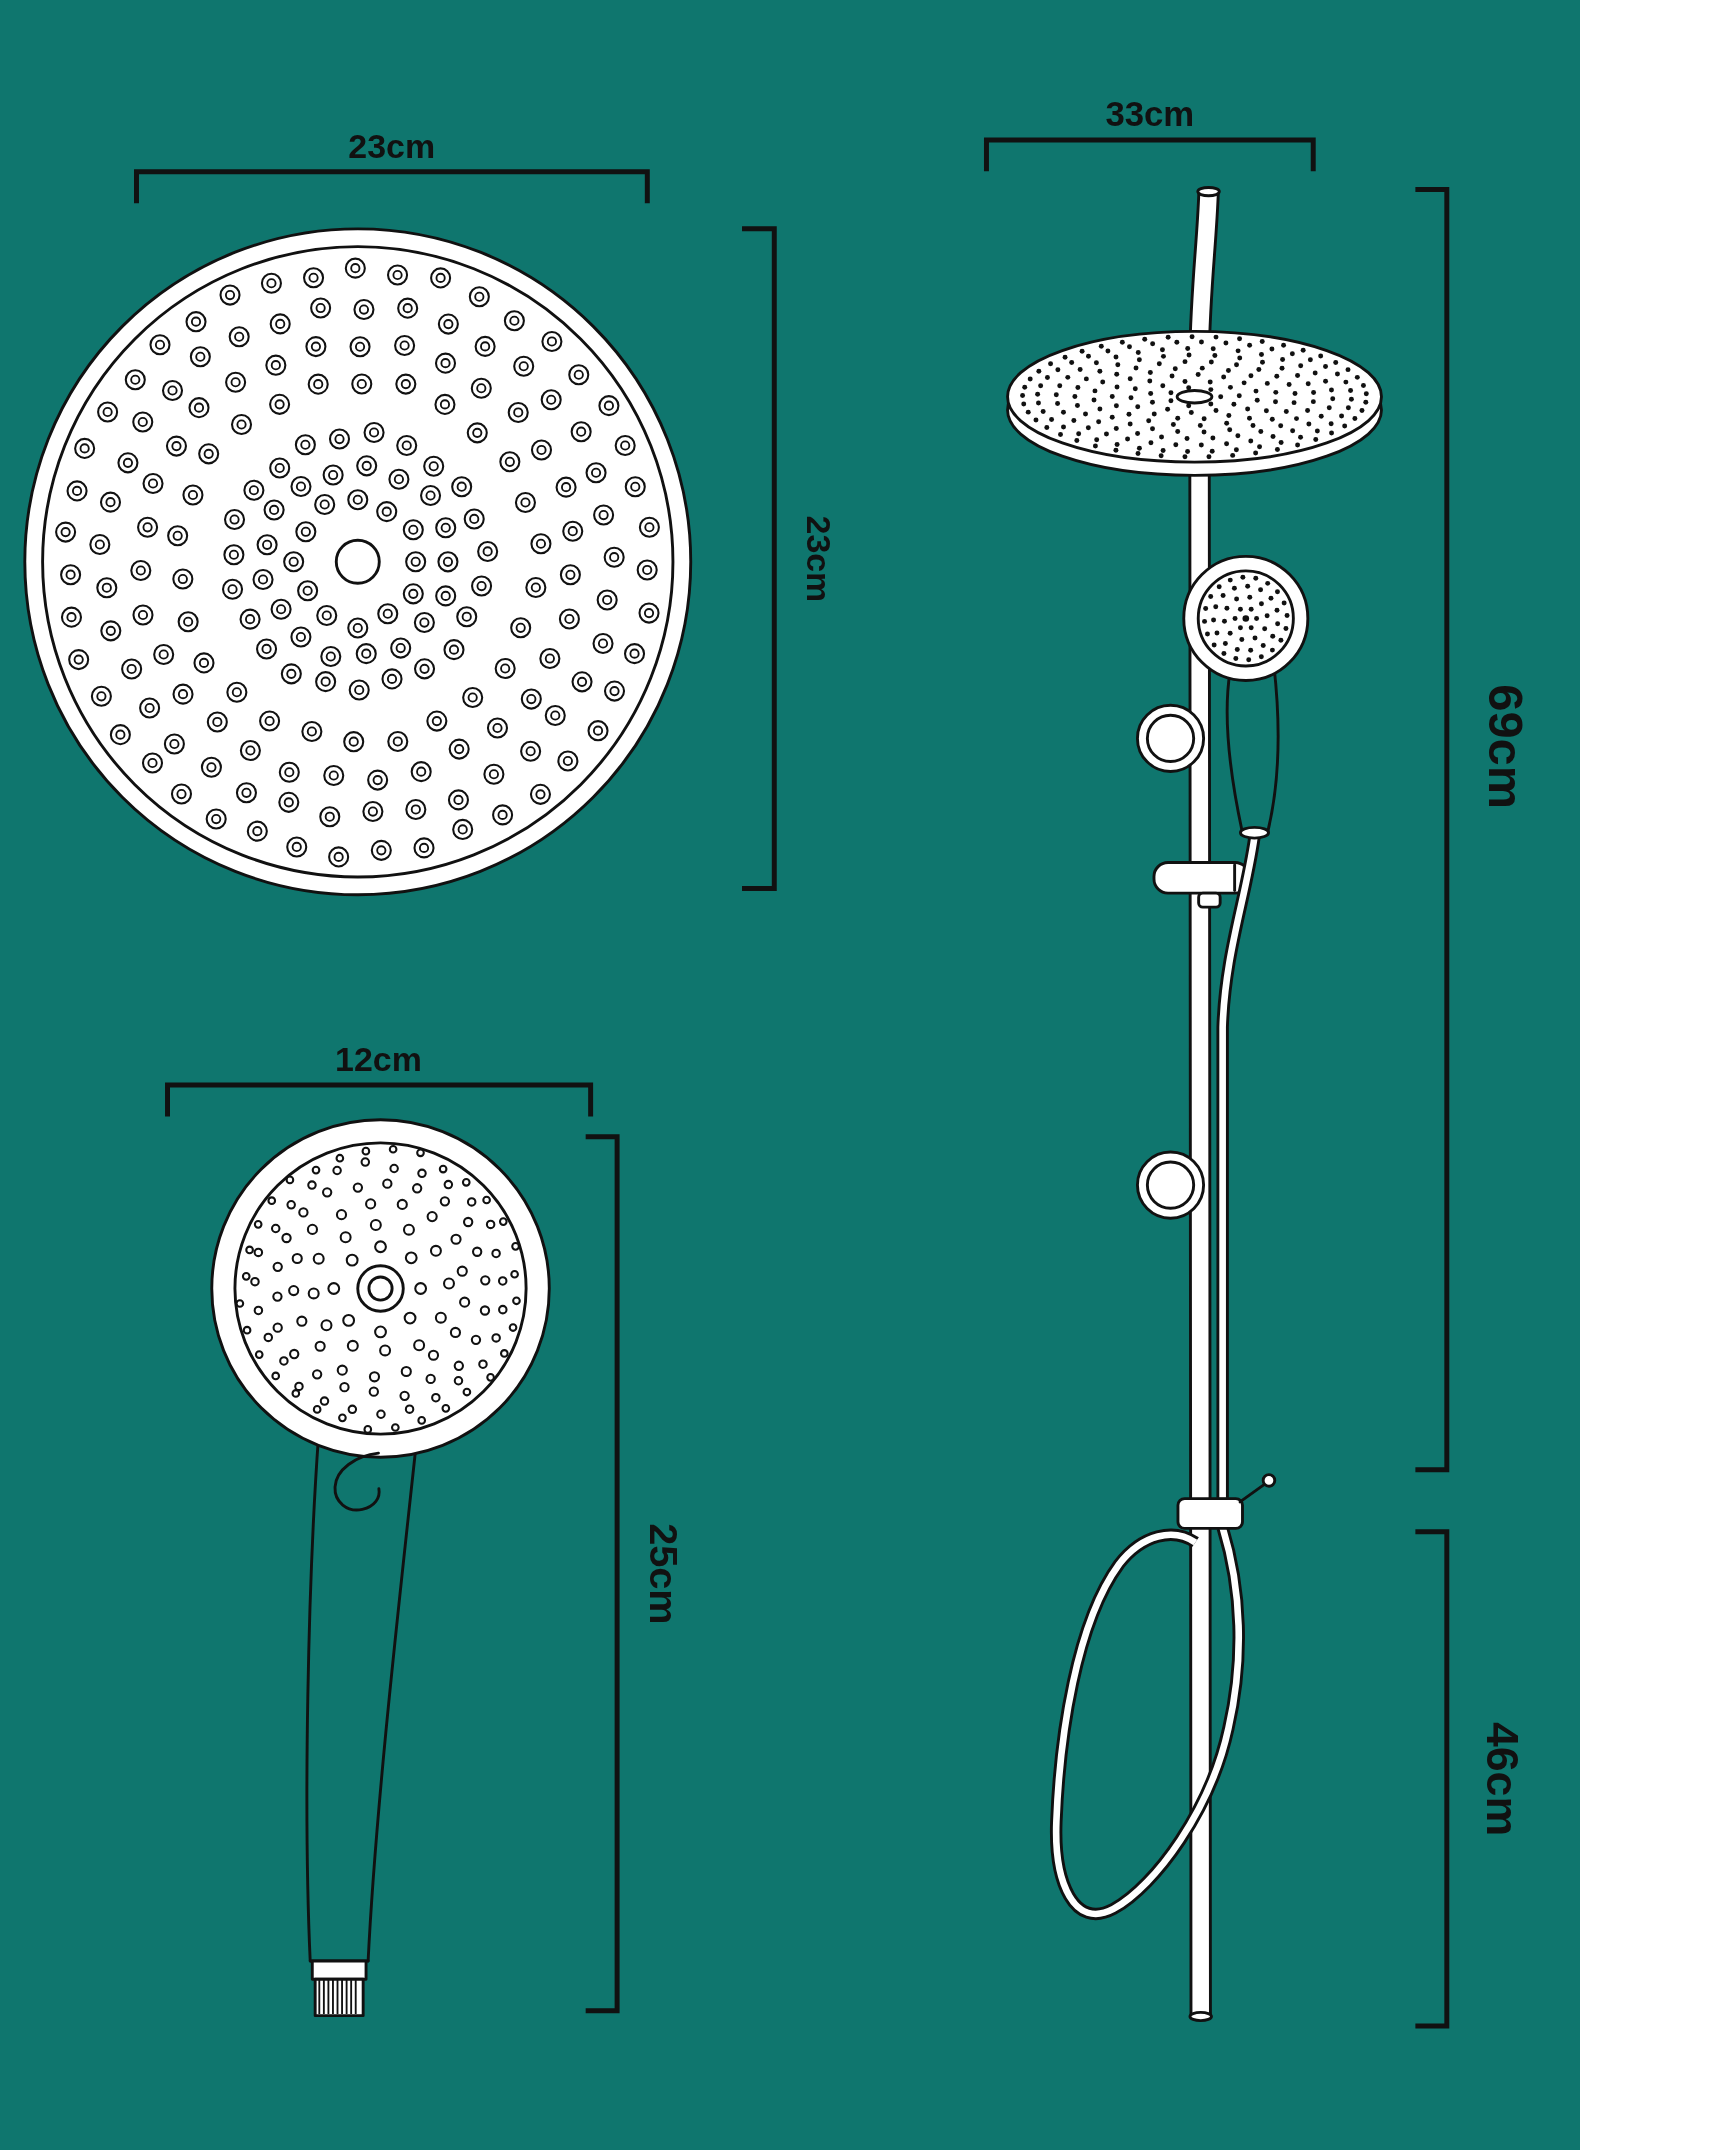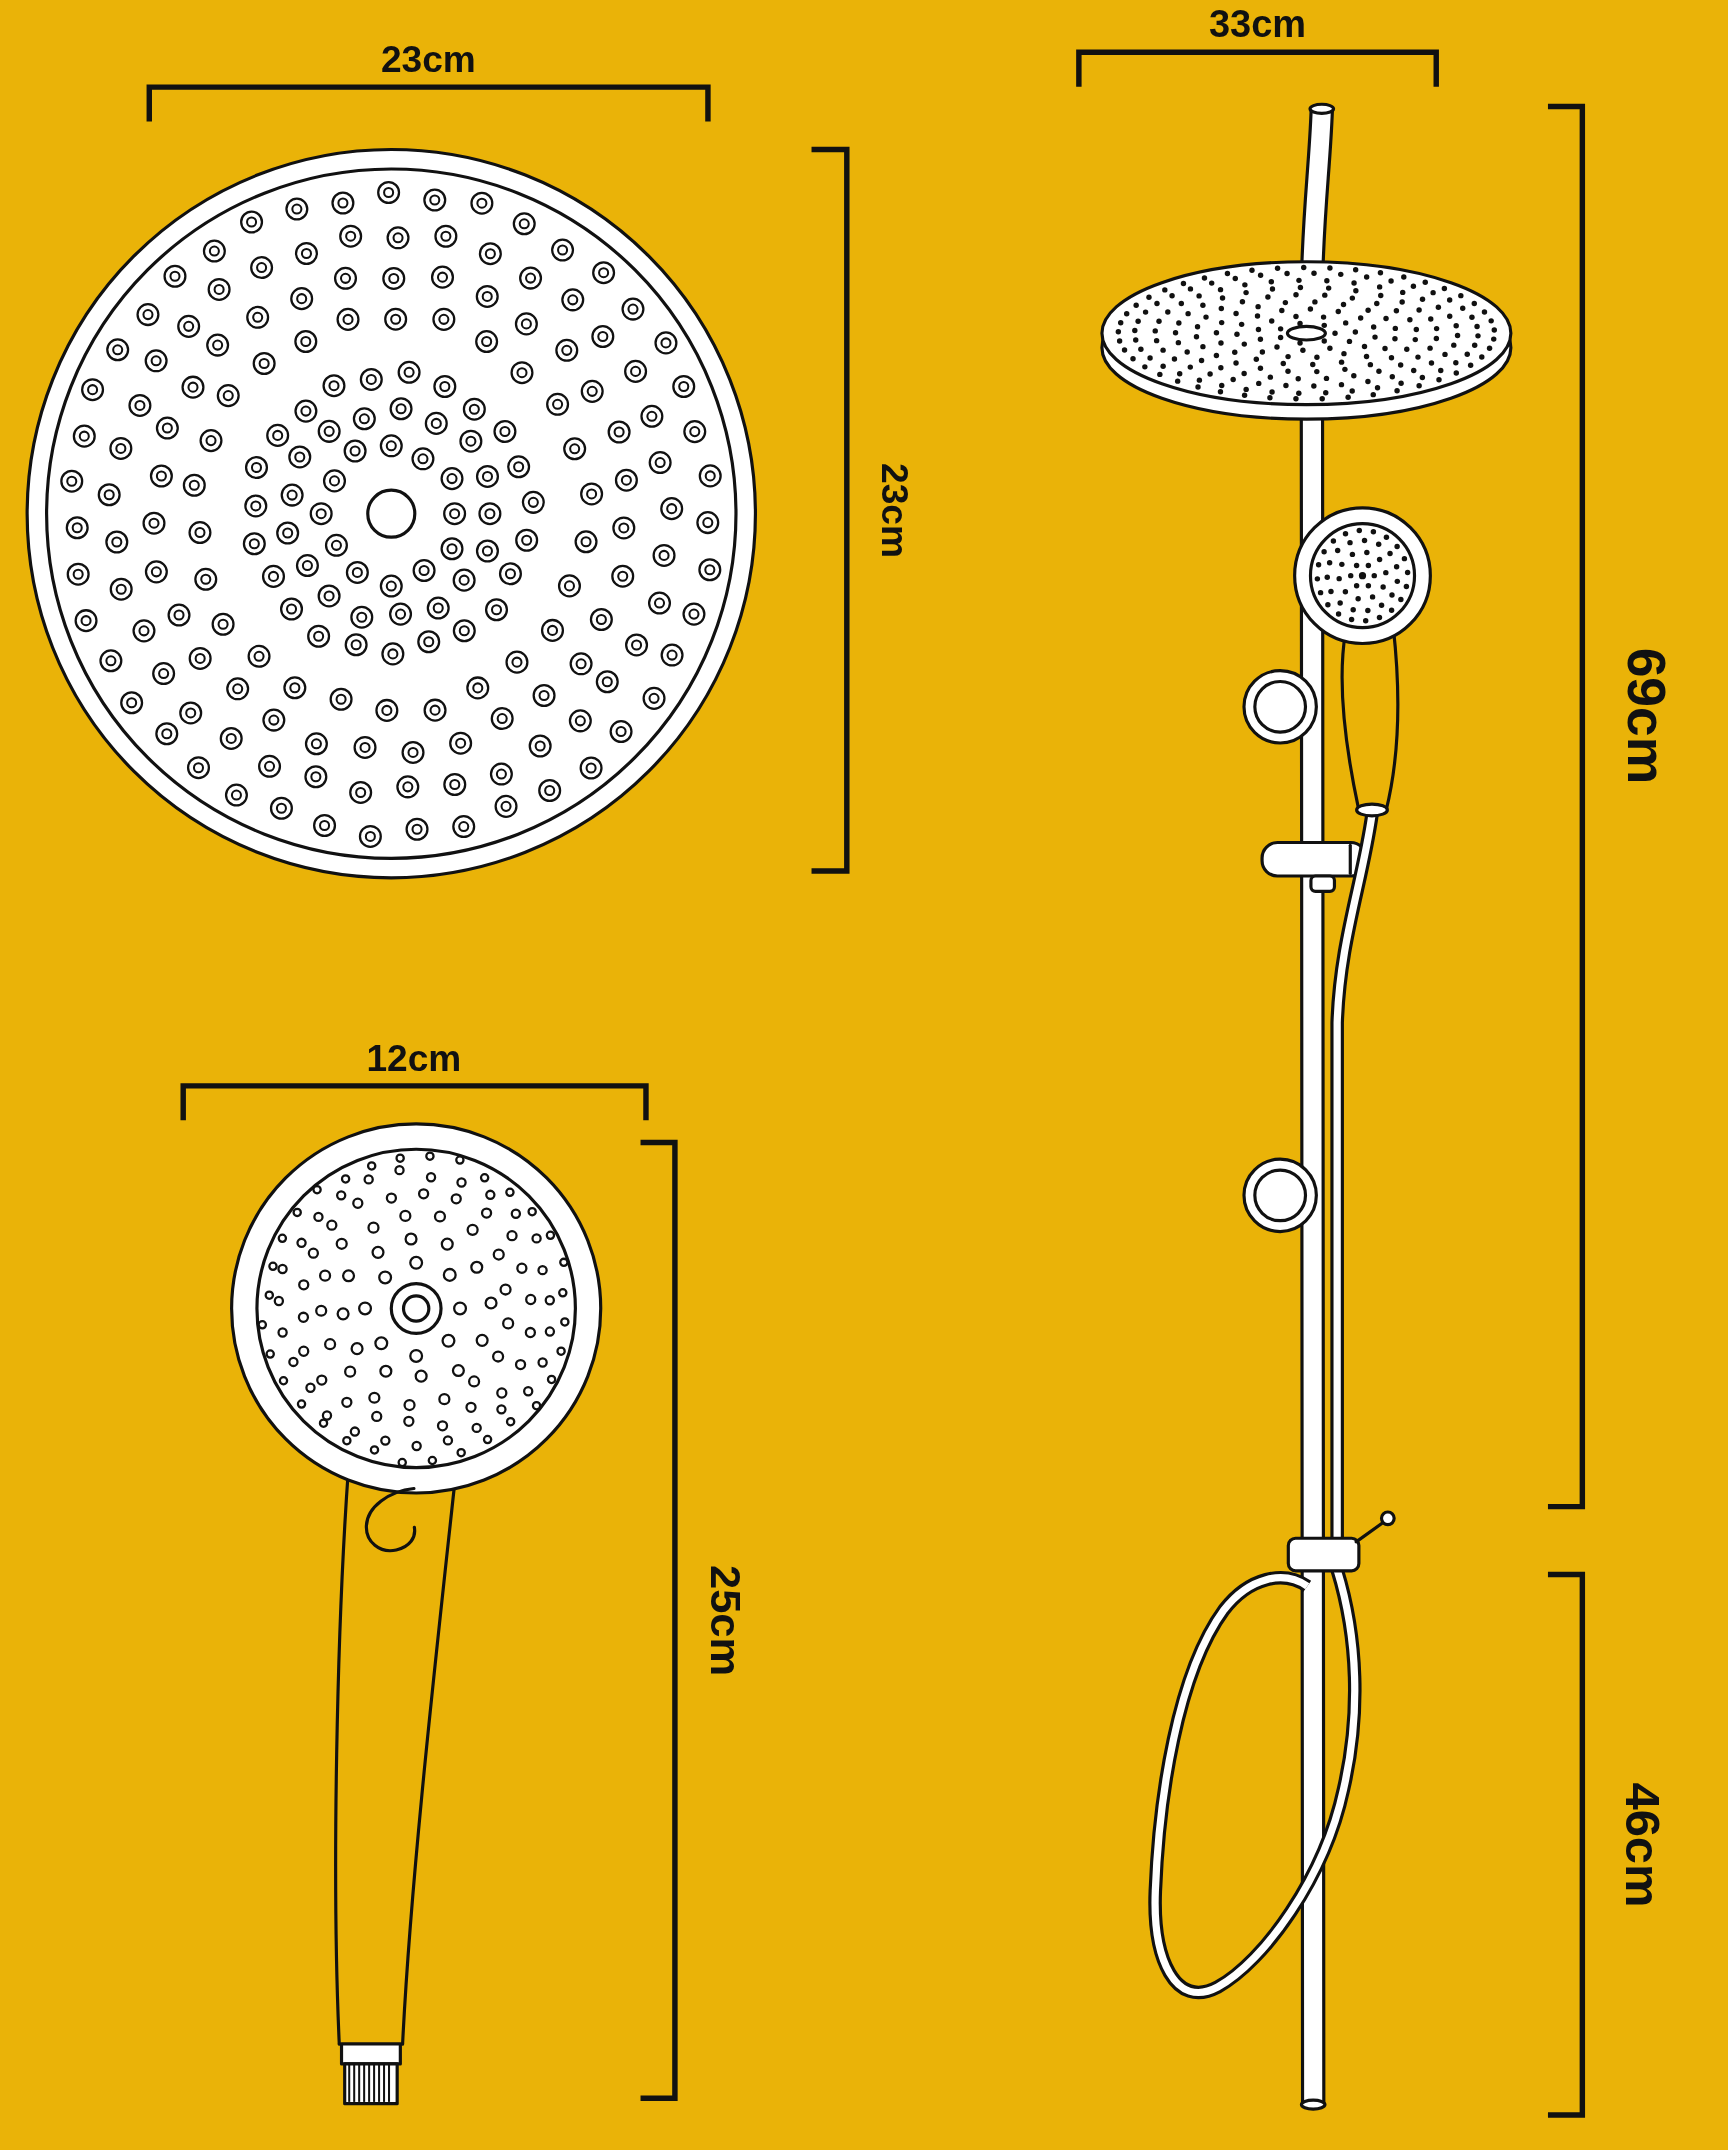--- a/index.html
+++ b/index.html
@@ -1,17 +1,17 @@
 <!DOCTYPE html>
 <html style="font-size:7.2px"><head>
 <meta charset="utf-8">
 <title>Diagram</title>
 <style>
   html,body{margin:0;padding:0;background:#ffffff;}
-  .wrap{position:relative;width:1728px;height:2151px;background:#eab308;overflow:hidden;}
+  .wrap{position:relative;width:1580px;height:2151px;background:#0f766e;overflow:hidden;}
   svg{display:block;width:100%;height:100%;}
   .ln{fill:none;stroke:#111111;stroke-width:7;stroke-linecap:round;stroke-linejoin:round;}
   .fillw{fill:#ffffff;stroke:#111111;stroke-width:7;stroke-linejoin:round;}
   .noz{fill:#ffffff;stroke:#111111;stroke-width:5;}
   .noz2{fill:#ffffff;stroke:#111111;stroke-width:4.5;}
   .dot{fill:#111111;stroke:none;}
   .thread{stroke:#111111;stroke-width:4.5;}
   .tube-o{fill:none;stroke:#111111;}
   .tube-i{fill:none;stroke:#ffffff;}
   .dim{fill:none;stroke:#111111;stroke-width:12;stroke-linecap:square;stroke-linejoin:miter;}

